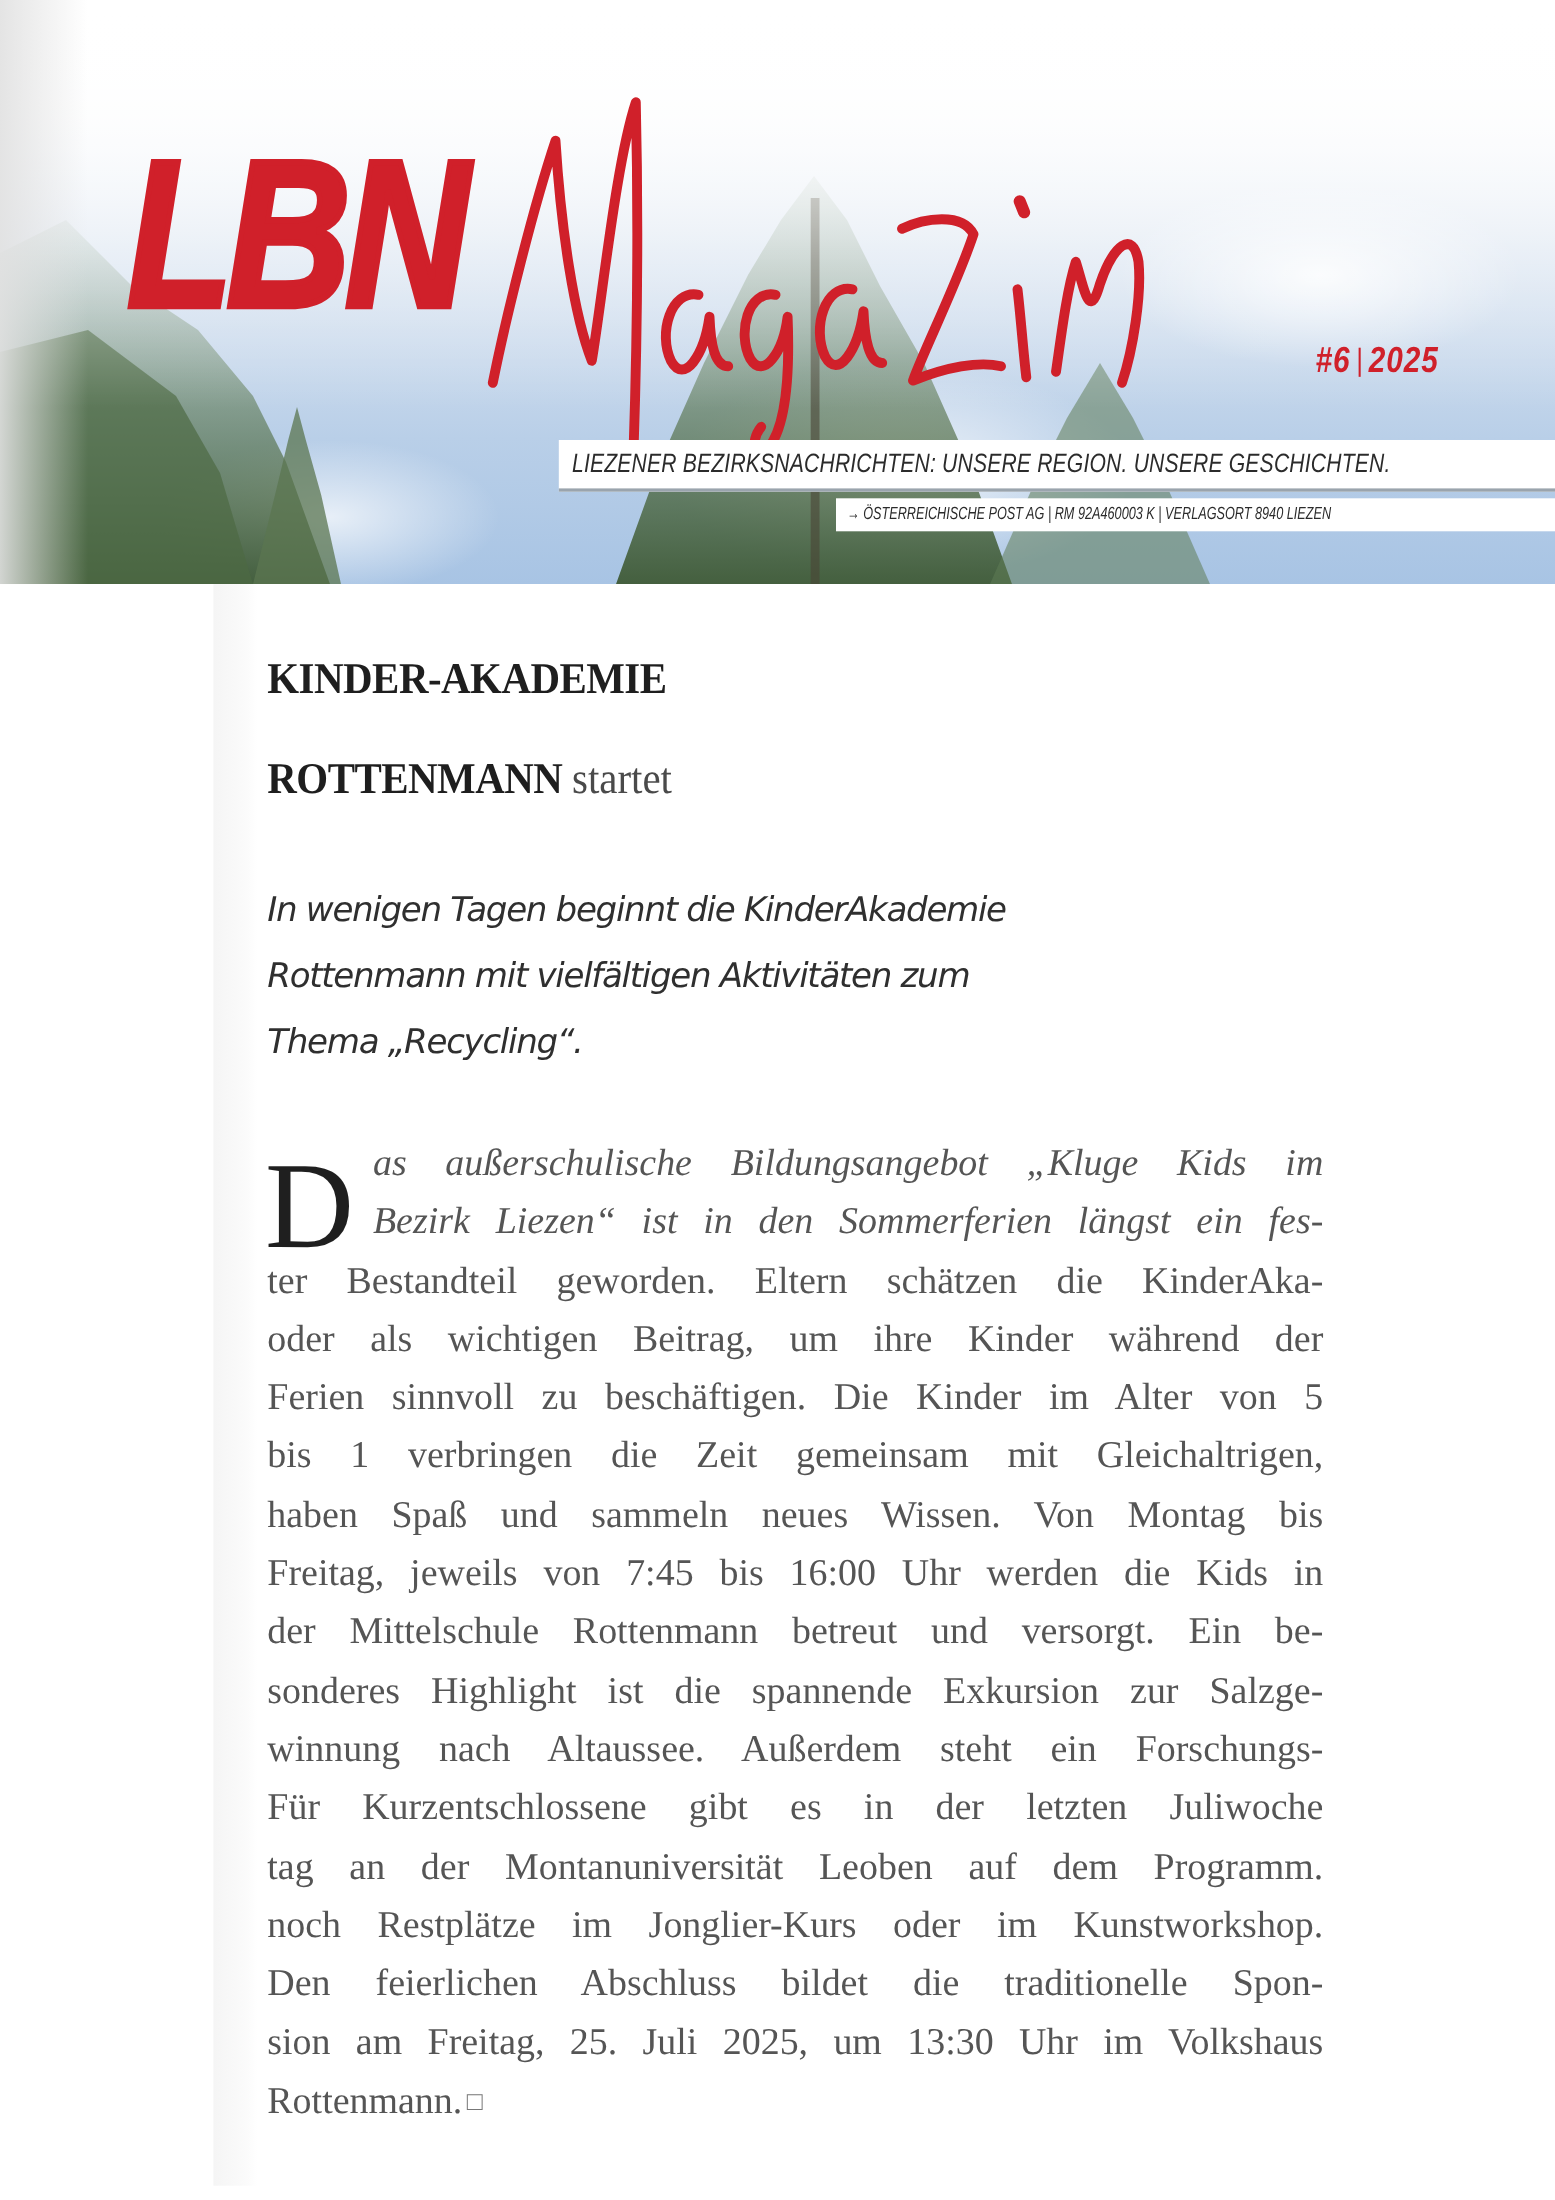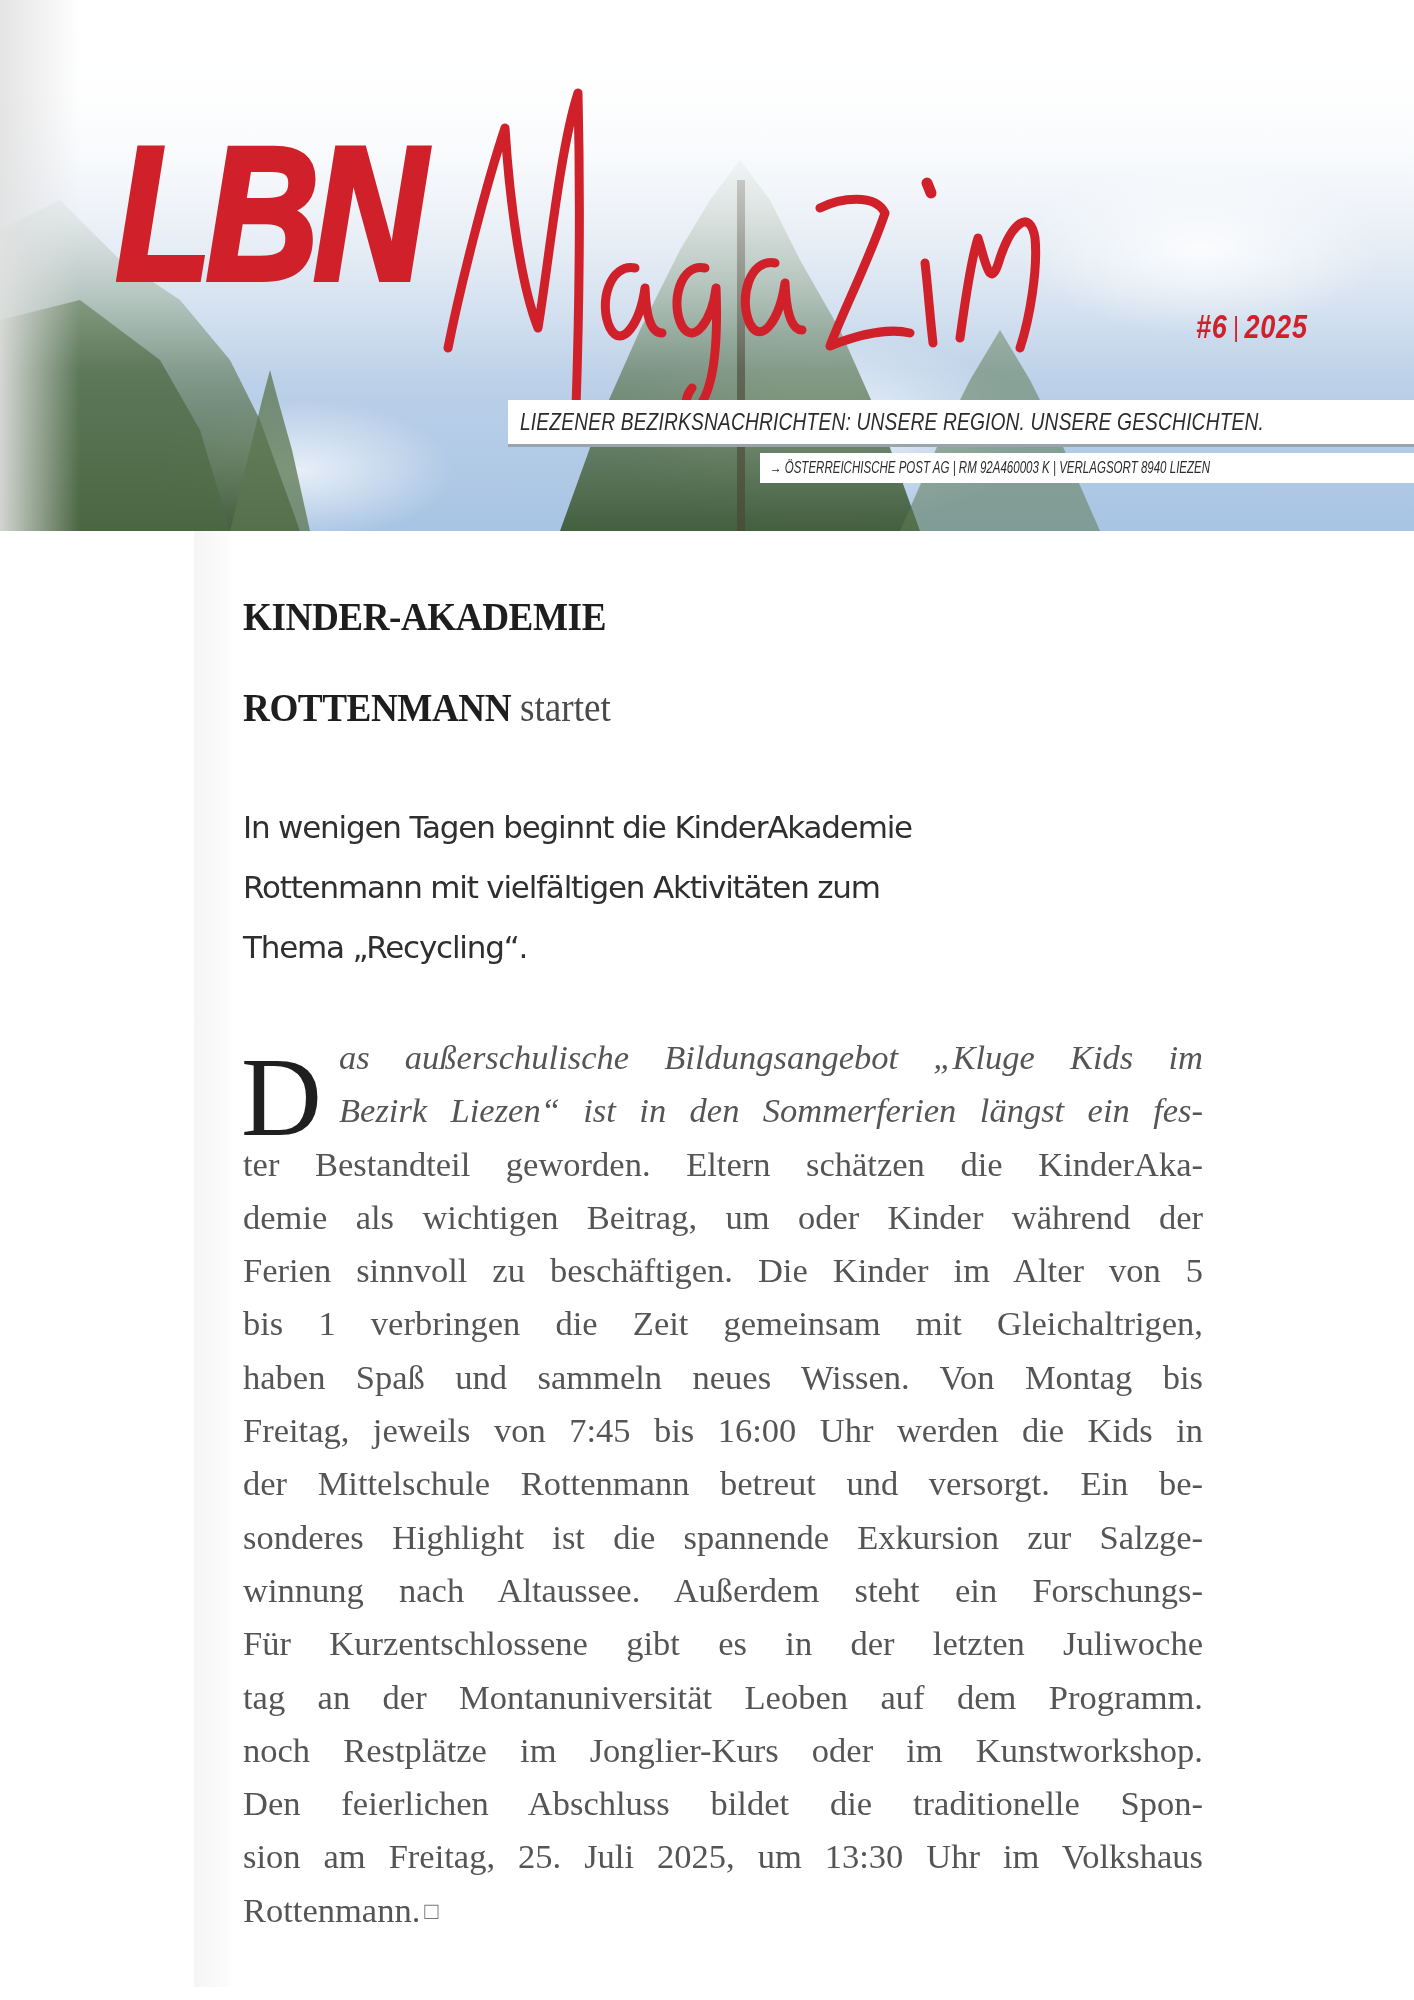--- a/index.html
+++ b/index.html
@@ -77,21 +77,21 @@
     color: #1e1e1e; font-weight: 700; letter-spacing: -0.5px;
   }
   .headline .light { font-weight: 400; color: #4a4a4a; letter-spacing: 0; }
   .headline .line { display: block; white-space: nowrap; transform: scaleX(0.93); transform-origin: left center; }
 
   .intro {
     position: absolute; left: 49px; top: 266px; width: 900px;
     font-family: "DejaVu Sans", sans-serif; font-size: 31px; line-height: 60px;
     color: #2f2f2f; font-weight: 400; letter-spacing: -1.2px;
   }
-  .intro span { display: block; white-space: nowrap; }
+  .intro span { display: block; white-space: nowrap; font-style: italic; }
 
   .body-text {
     position: absolute; left: 49px; top: 500px; width: 960px;
     font-family: "Liberation Serif", serif; font-size: 34.5px; line-height: 53.3px;
     color: #555555;
   }
   .body-line { display: block; white-space: nowrap; text-align: justify; text-align-last: justify; height: 53.3px; }
   .body-line.last { text-align-last: left; }
   .body-line.indent { padding-left: 96px; font-style: italic; }
   .dropcap {
@@ -173,21 +173,21 @@
     <span>In wenigen Tagen beginnt die KinderAkademie</span>
     <span>Rottenmann mit vielfältigen Aktivitäten zum</span>
     <span>Thema „Recycling“.</span>
   </p>
 
   <div class="body-text">
     <span class="dropcap">D</span>
     <span class="body-line indent">as außerschulische Bildungsangebot „Kluge Kids im</span>
     <span class="body-line indent">Bezirk Liezen“ ist in den Sommerferien längst ein fes-</span>
     <span class="body-line">ter Bestandteil geworden. Eltern schätzen die KinderAka-</span>
-    <span class="body-line">demie als wichtigen Beitrag, um oder Kinder während der</span>
+    <span class="body-line">oder als wichtigen Beitrag, um ihre Kinder während der</span>
     <span class="body-line">Ferien sinnvoll zu beschäftigen. Die Kinder im Alter von 5</span>
     <span class="body-line">bis 1 verbringen die Zeit gemeinsam mit Gleichaltrigen,</span>
     <span class="body-line">haben Spaß und sammeln neues Wissen. Von Montag bis</span>
     <span class="body-line">Freitag, jeweils von 7:45 bis 16:00 Uhr werden die Kids in</span>
     <span class="body-line">der Mittelschule Rottenmann betreut und versorgt. Ein be-</span>
     <span class="body-line">sonderes Highlight ist die spannende Exkursion zur Salzge-</span>
     <span class="body-line">winnung nach Altaussee. Außerdem steht ein Forschungs-</span>
     <span class="body-line">Für Kurzentschlossene gibt es in der letzten Juliwoche</span>
     <span class="body-line">tag an der Montanuniversität Leoben auf dem Programm.</span>
     <span class="body-line">noch Restplätze im Jonglier-Kurs oder im Kunstworkshop.</span>

